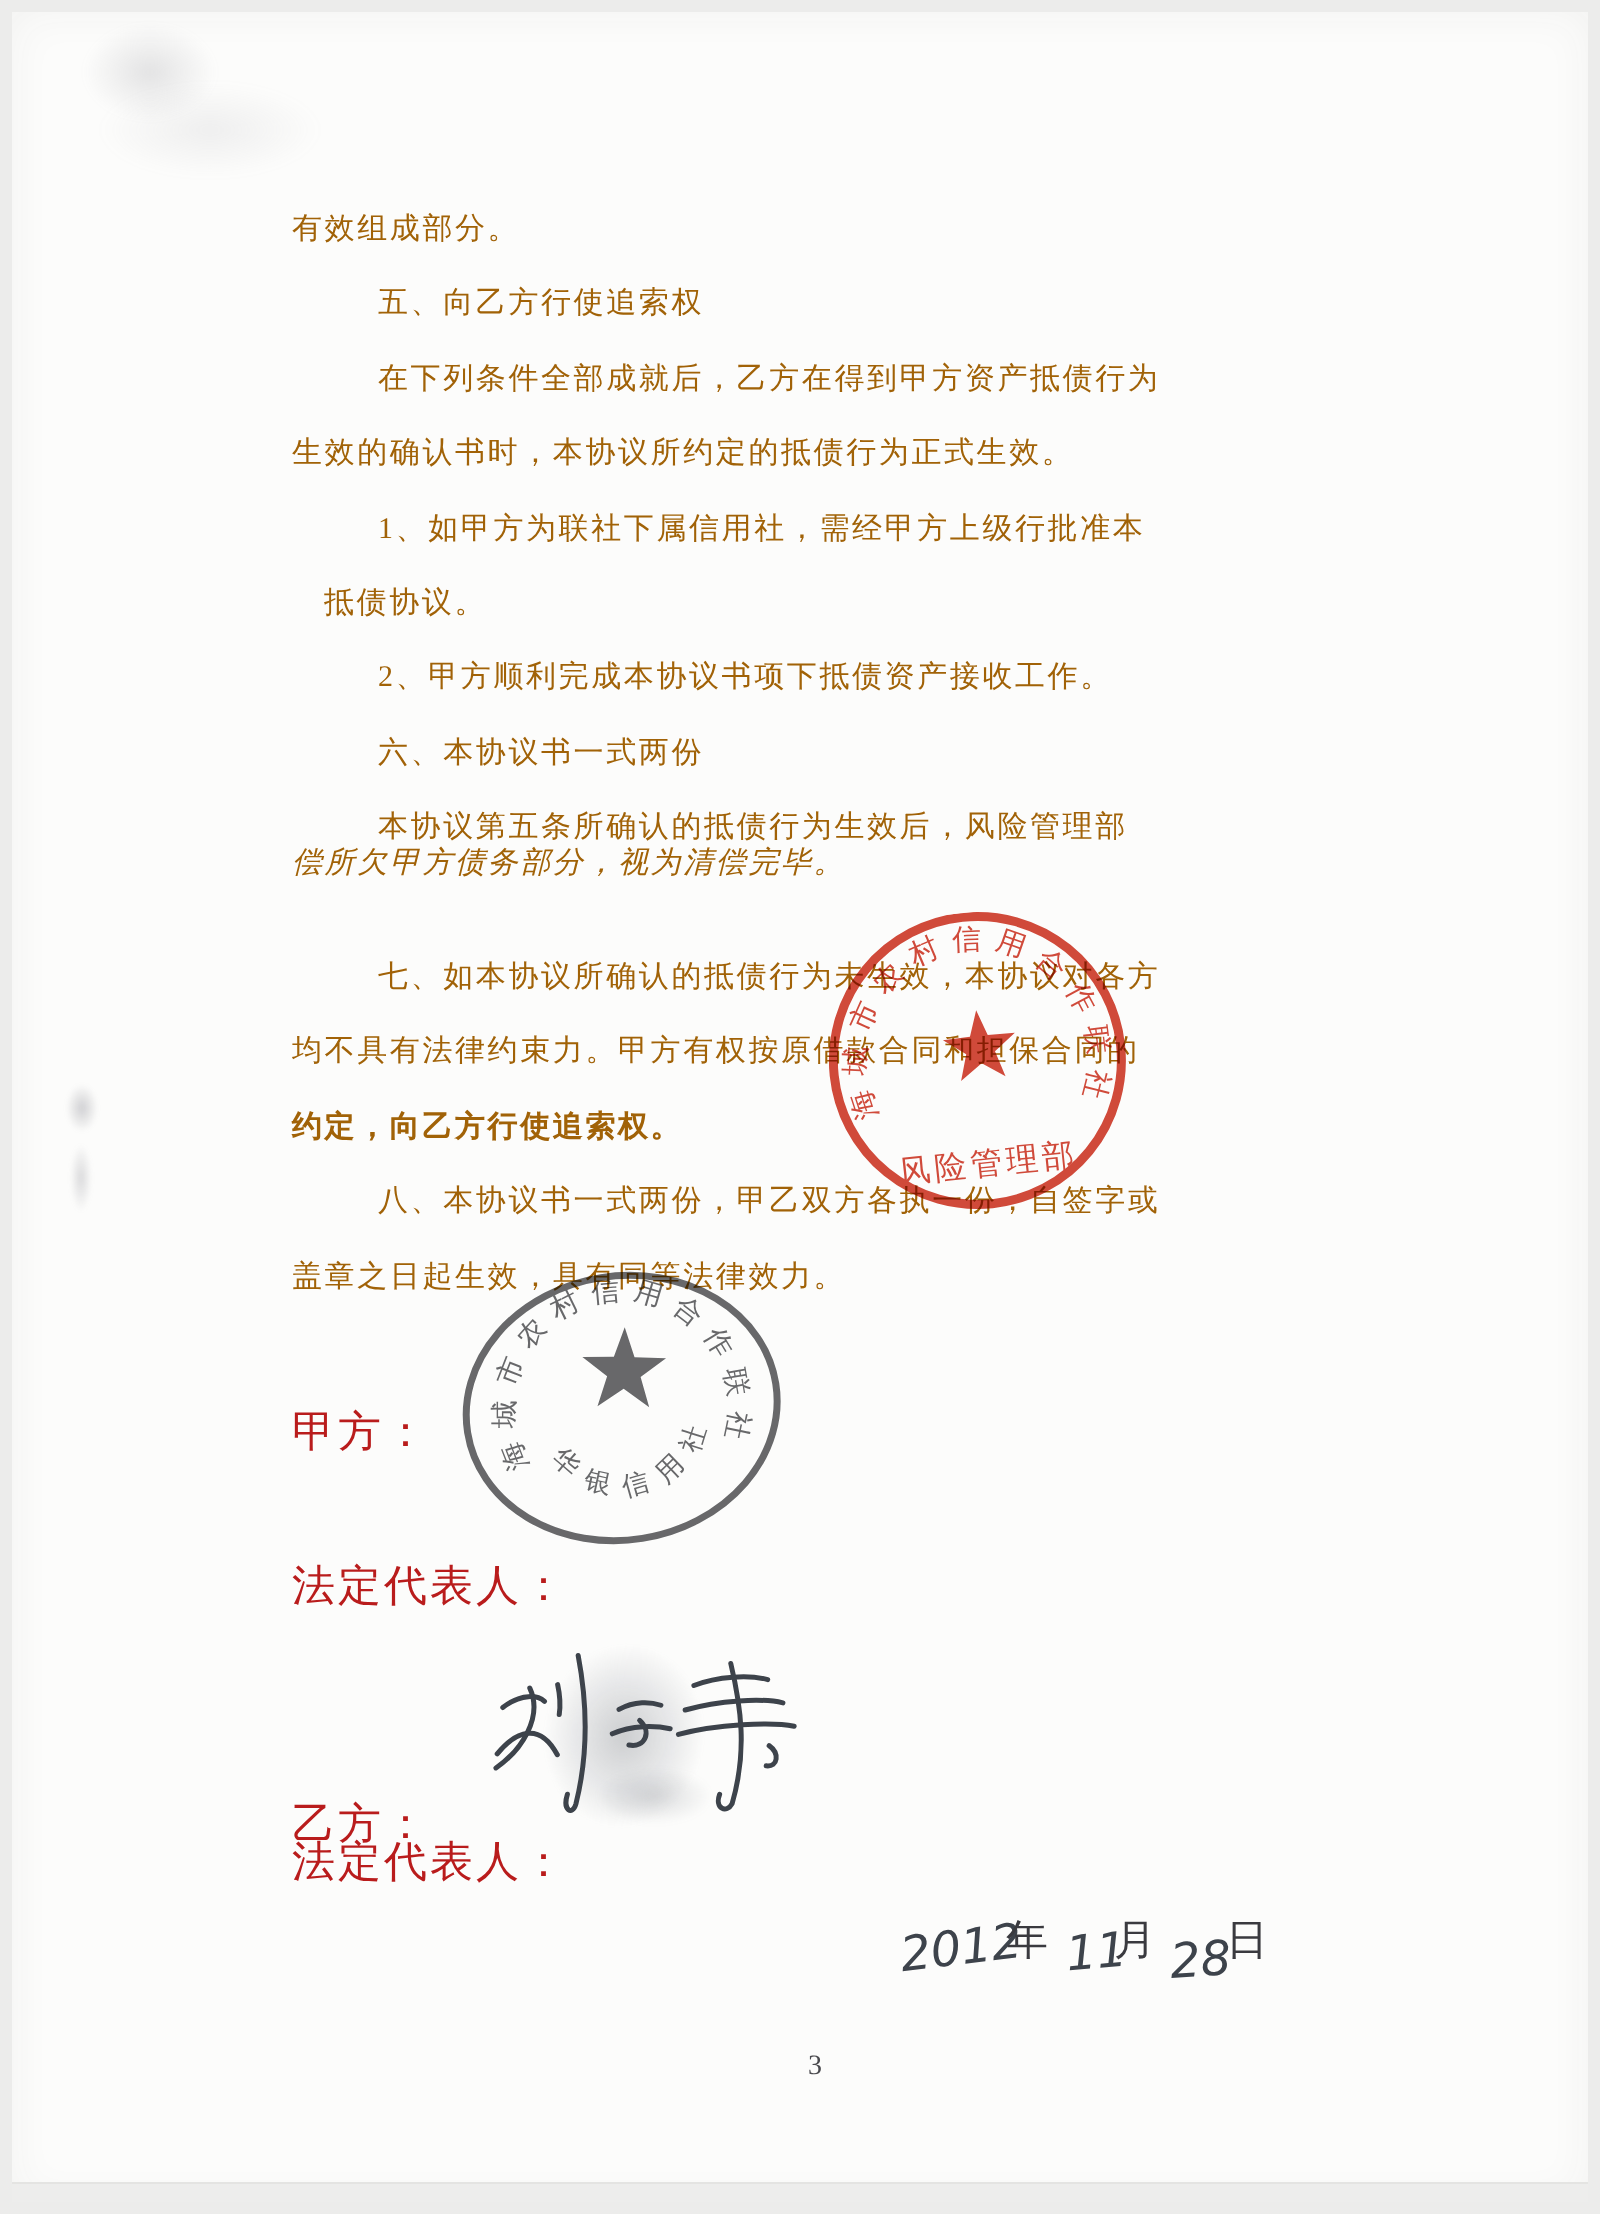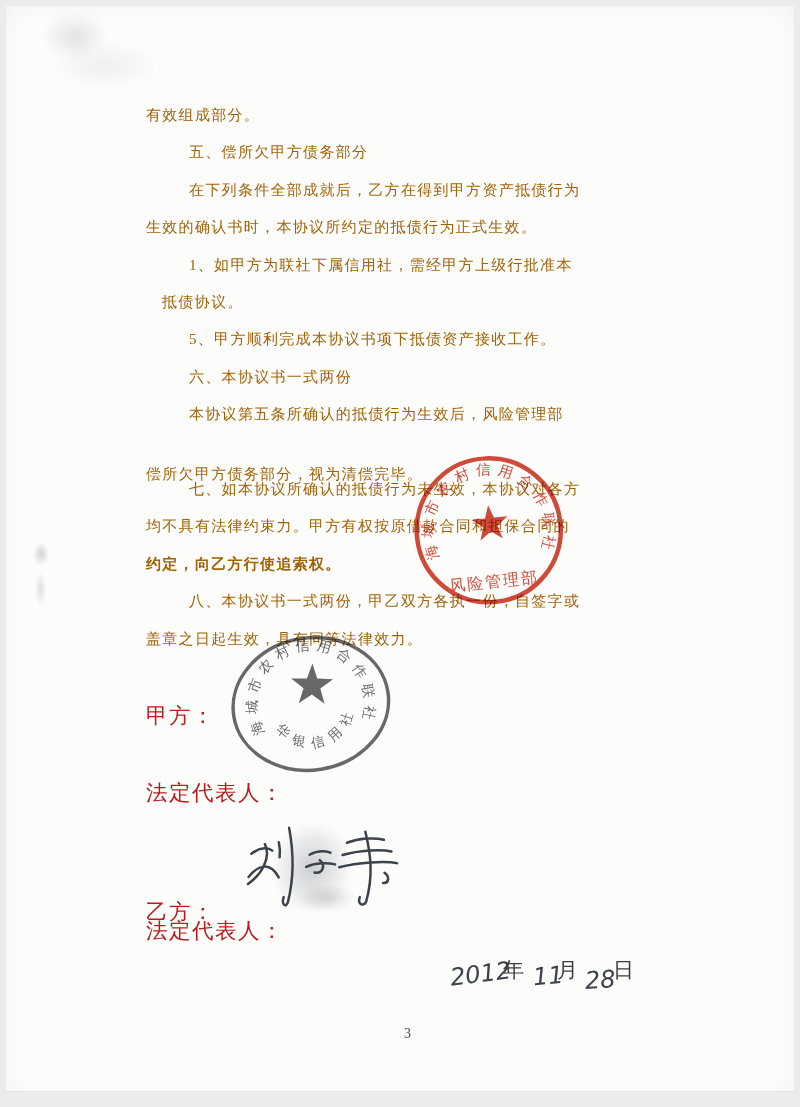--- a/index.html
+++ b/index.html
@@ -78,29 +78,29 @@
 
 <div class="scan">
 
   <div class="artifact smudge-a"></div>
   <div class="artifact smudge-b"></div>
   <div class="artifact edge-mark-a"></div>
   <div class="artifact edge-mark-b"></div>
 
   <div id="text-lines">
       <div class="tline" style="top: 97px; left: 140px;">有效组成部分。</div>
-      <div class="tline" style="top: 134.4px; left: 183px;">五、偿所欠甲方债务部分</div>
+      <div class="tline" style="top: 134.4px; left: 183px;">五、向乙方行使追索权</div>
       <div class="tline" style="top: 171.8px; left: 183px;">在下列条件全部成就后，乙方在得到甲方资产抵债行为</div>
       <div class="tline" style="top: 209.2px; left: 140px;">生效的确认书时，本协议所约定的抵债行为正式生效。</div>
       <div class="tline" style="top: 246.6px; left: 183px;">1、如甲方为联社下属信用社，需经甲方上级行批准本</div>
       <div class="tline" style="top: 284px; left: 156px;">抵债协议。</div>
-      <div class="tline" style="top: 321.4px; left: 183px;">5、甲方顺利完成本协议书项下抵债资产接收工作。</div>
+      <div class="tline" style="top: 321.4px; left: 183px;">2、甲方顺利完成本协议书项下抵债资产接收工作。</div>
       <div class="tline" style="top: 358.8px; left: 183px;">六、本协议书一式两份</div>
       <div class="tline" style="top: 396.2px; left: 183px;">本协议第五条所确认的抵债行为生效后，风险管理部</div>
-      <div class="tline" style="top: 456px; left: 140px;">偿所欠甲方债务部分，视为清偿完毕。</div>
+      <div class="tline" style="top: 414px; left: 140px; font-style: italic;">偿所欠甲方债务部分，视为清偿完毕。</div>
       <div class="tline" style="top: 471px; left: 183px;">七、如本协议所确认的抵债行为未生效，本协议对各方</div>
       <div class="tline" style="top: 508.4px; left: 140px;">均不具有法律约束力。甲方有权按原借款合同和担保合同的</div>
       <div class="tline" style="top: 545.8px; left: 140px; font-weight: bold;">约定，向乙方行使追索权。</div>
       <div class="tline" style="top: 583.2px; left: 183px;">八、本协议书一式两份，甲乙双方各执一份，自签字或</div>
       <div class="tline" style="top: 620.6px; left: 140px;">盖章之日起生效，具有同等法律效力。</div>
     </div>
 
   <div class="label" style="top:695px">甲方：</div>
   <div class="label" style="top:772px">法定代表人：</div>
   <div class="label" style="top:891px">乙方：</div>

